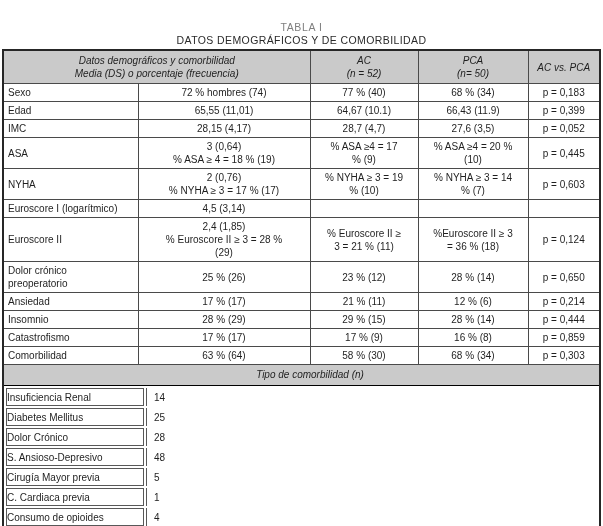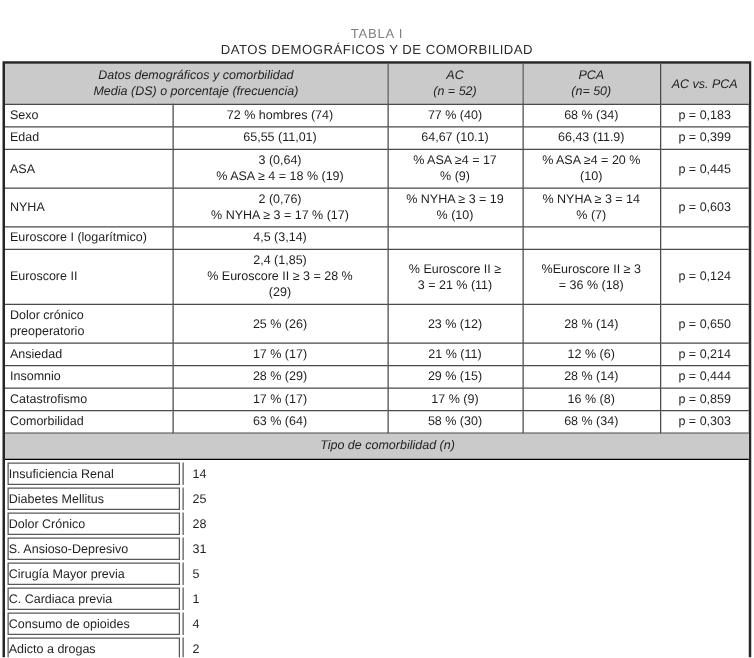--- a/index.html
+++ b/index.html
@@ -88,20 +88,27 @@
           <td class="val">p = 0,183</td>
         </tr>
         <tr>
           <td class="lbl">Edad</td>
           <td class="val">65,55 (11,01)</td>
           <td class="val">64,67 (10.1)</td>
           <td class="val">66,43 (11.9)</td>
           <td class="val">p = 0,399</td>
         </tr>
         <tr>
+          <td class="lbl">IMC</td>
+          <td class="val">28,15 (4,17)</td>
+          <td class="val">28,7 (4,7)</td>
+          <td class="val">27,6 (3,5)</td>
+          <td class="val">p = 0,052</td>
+        </tr>
+        <tr>
           <td class="lbl">ASA</td>
           <td class="val">3 (0,64)
 % ASA ≥ 4 = 18 % (19)</td>
           <td class="val">% ASA ≥4 = 17
 % (9)</td>
           <td class="val">% ASA ≥4 = 20 %
 (10)</td>
           <td class="val">p = 0,445</td>
         </tr>
         <tr>
@@ -182,21 +189,21 @@
         <tr>
           <td class="mlbl">Diabetes Mellitus</td>
           <td class="mval">25</td>
         </tr>
         <tr>
           <td class="mlbl">Dolor Crónico</td>
           <td class="mval">28</td>
         </tr>
         <tr>
           <td class="mlbl">S. Ansioso-Depresivo</td>
-          <td class="mval">31</td>
+          <td class="mval">48</td>
         </tr>
         <tr>
           <td class="mlbl">Cirugía Mayor previa</td>
           <td class="mval">5</td>
         </tr>
         <tr>
           <td class="mlbl">C. Cardiaca previa</td>
           <td class="mval">1</td>
         </tr>
         <tr>

